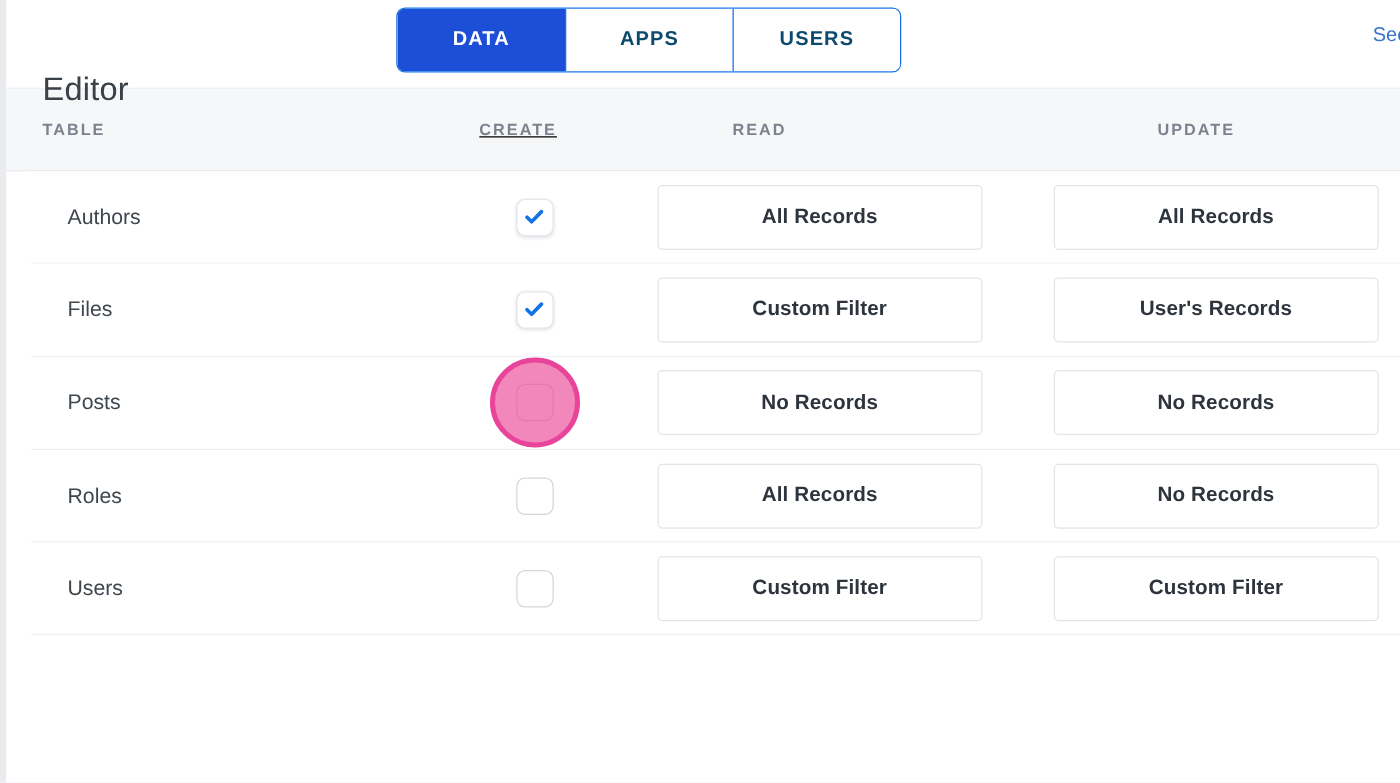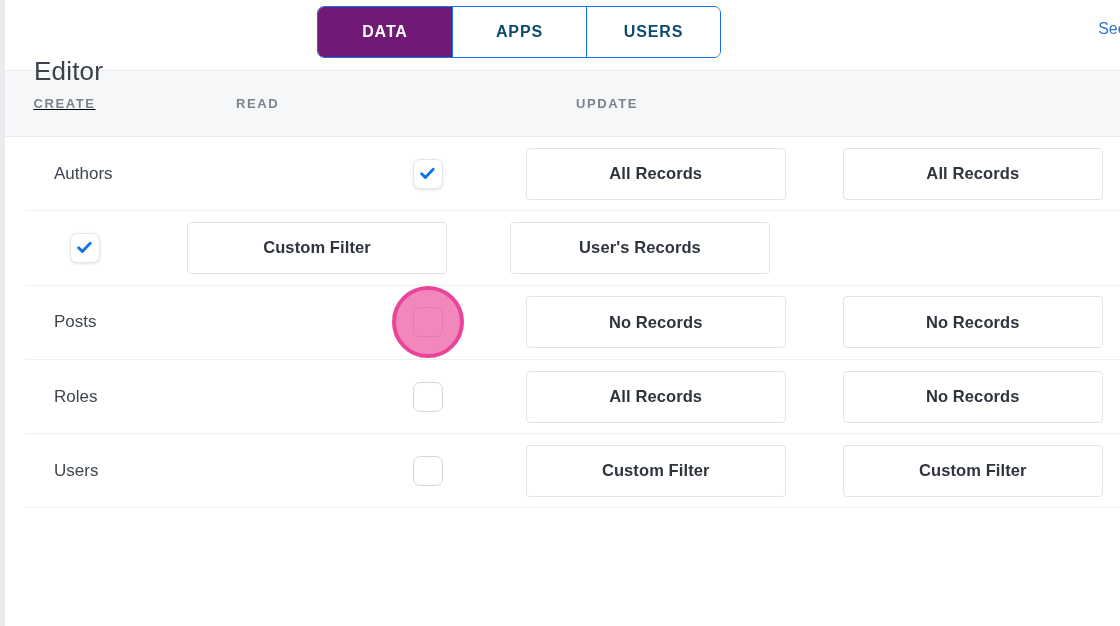--- a/index.html
+++ b/index.html
@@ -57,21 +57,21 @@
     font-weight: 700;
     letter-spacing: 0.9px;
     color: #0c4a6e;
     background: #ffffff;
     border-left: 1.5px solid #1272e8;
     cursor: pointer;
     user-select: none;
   }
   .tab:first-child { border-left: none; }
   .tab.active {
-    background: #701a75;
+    background: #1d4ed8;
     color: #ffffff;
   }
 
   .see-all {
     position: absolute;
     right: -20px; top: 20px;
     font-size: 16px;
     color: #3874cb;
     white-space: nowrap;
     cursor: pointer;
@@ -200,20 +200,23 @@
           <span>USERS</span>
         </div>
       </div>
 
     <div class="see-all">See a</div>
   </div>
 
   <div class="table">
 
     <div class="thead">
+      <div class="col-table">
+        <span class="th">TABLE</span>
+      </div>
       <div class="col-create">
         <span class="th">CREATE</span>
       </div>
       <div class="col-read">
         <span class="th">READ</span>
       </div>
       <div class="col-update">
         <span class="th">UPDATE</span>
       </div>
     </div>
@@ -235,20 +238,21 @@
               <span>All Records</span>
             </div>
           </div>
           <div class="col-update">
             <div class="abtn">
               <span>All Records</span>
             </div>
           </div>
         </div>
         <div class="trow">
+          <div class="col-table"><span class="cell-name">Files</span></div>
           <div class="col-create">
             <div class="halo-wrap">
               <div class="cb checked">
                 <svg class="tick" width="17" height="17" viewBox="0 0 17 17">
                   <path d="M2.6 8.8 L6.3 12.4 L14.2 4.3" fill="none" stroke="#1272e8" stroke-width="2.9" stroke-linecap="round" stroke-linejoin="round"></path>
                 </svg>
               </div>
             </div>
           </div>
           <div class="col-read">

